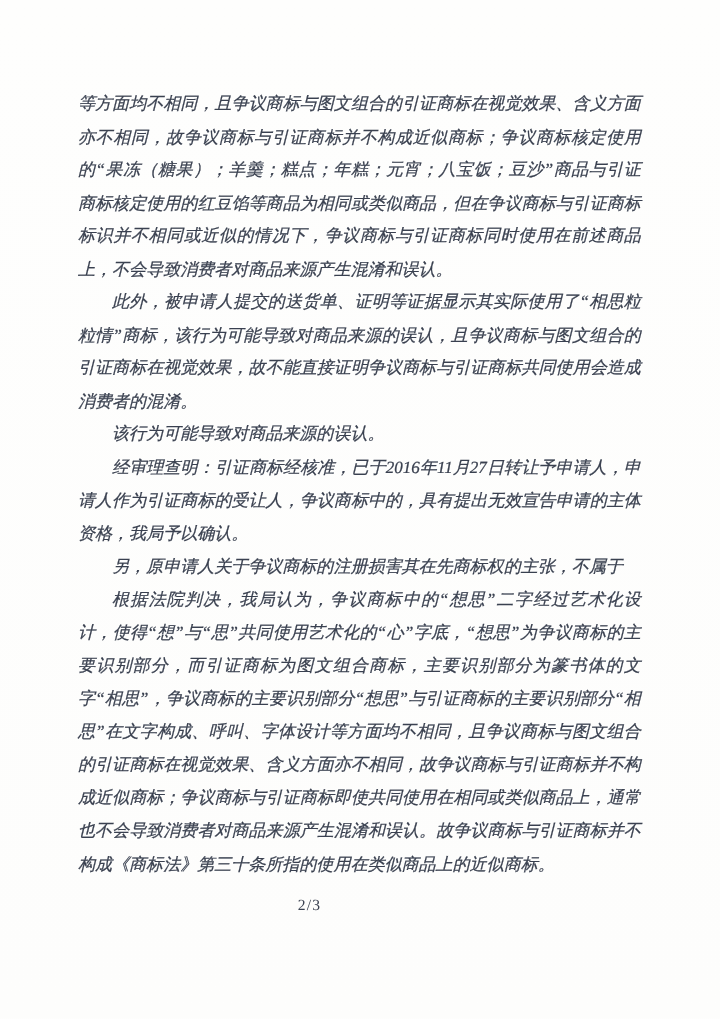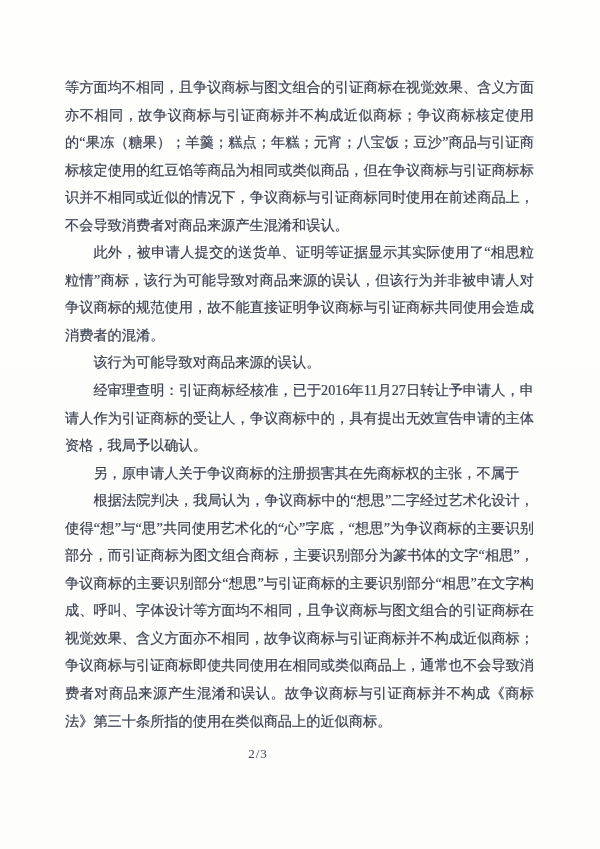--- a/index.html
+++ b/index.html
@@ -26,20 +26,21 @@
     width: 469px;
     color: #3a4150;
   }
   .para {
     margin: 0;
     padding: 0;
     font-size: 14.2px;
     line-height: 27.55px;
     text-align: justify;
     word-break: break-all;
+    font-style: italic;
     -webkit-text-stroke: 0.2px #3a4150;
   }
   .para.indented {
     text-indent: 2em;
   }
   .page-number {
     position: absolute;
     left: 0;
     top: 746px;
     width: 516px;
@@ -48,20 +49,20 @@
     letter-spacing: 1px;
     color: #3a4150;
   }
 </style>
 </head>
 <body>
 
 <div class="page">
   <div class="doc-body">
     <p class="para">等方面均不相同，且争议商标与图文组合的引证商标在视觉效果、含义方面亦不相同，故争议商标与引证商标并不构成近似商标；争议商标核定使用的“果冻（糖果）；羊羹；糕点；年糕；元宵；八宝饭；豆沙”商品与引证商标核定使用的红豆馅等商品为相同或类似商品，但在争议商标与引证商标标识并不相同或近似的情况下，争议商标与引证商标同时使用在前述商品上，不会导致消费者对商品来源产生混淆和误认。</p>
-    <p class="para indented">此外，被申请人提交的送货单、证明等证据显示其实际使用了“相思粒粒情”商标，该行为可能导致对商品来源的误认，但该行为并非被申请人对争议商标的规范使用，故不能直接证明争议商标与引证商标共同使用会造成消费者的混淆。</p>
+    <p class="para indented">此外，被申请人提交的送货单、证明等证据显示其实际使用了“相思粒粒情”商标，该行为可能导致对商品来源的误认，且争议商标与图文组合的引证商标在视觉效果，故不能直接证明争议商标与引证商标共同使用会造成消费者的混淆。</p>
     <p class="para indented">该行为可能导致对商品来源的误认。</p>
     <p class="para indented">经审理查明：引证商标经核准，已于2016年11月27日转让予申请人，申请人作为引证商标的受让人，争议商标中的，具有提出无效宣告申请的主体资格，我局予以确认。</p>
     <p class="para indented">另，原申请人关于争议商标的注册损害其在先商标权的主张，不属于</p>
     <p class="para indented">根据法院判决，我局认为，争议商标中的“想思”二字经过艺术化设计，使得“想”与“思”共同使用艺术化的“心”字底，“想思”为争议商标的主要识别部分，而引证商标为图文组合商标，主要识别部分为篆书体的文字“相思”，争议商标的主要识别部分“想思”与引证商标的主要识别部分“相思”在文字构成、呼叫、字体设计等方面均不相同，且争议商标与图文组合的引证商标在视觉效果、含义方面亦不相同，故争议商标与引证商标并不构成近似商标；争议商标与引证商标即使共同使用在相同或类似商品上，通常也不会导致消费者对商品来源产生混淆和误认。故争议商标与引证商标并不构成《商标法》第三十条所指的使用在类似商品上的近似商标。</p>
   </div>
   <div class="page-number">2/3</div>
 </div>
 
 </body></html>

